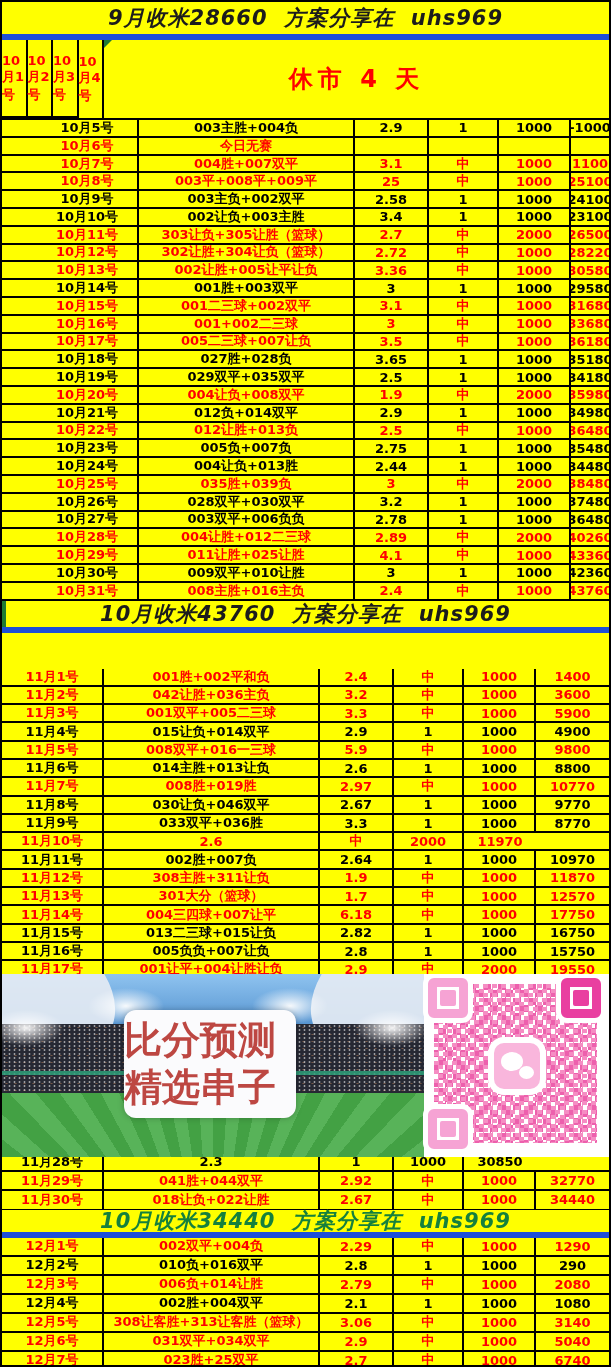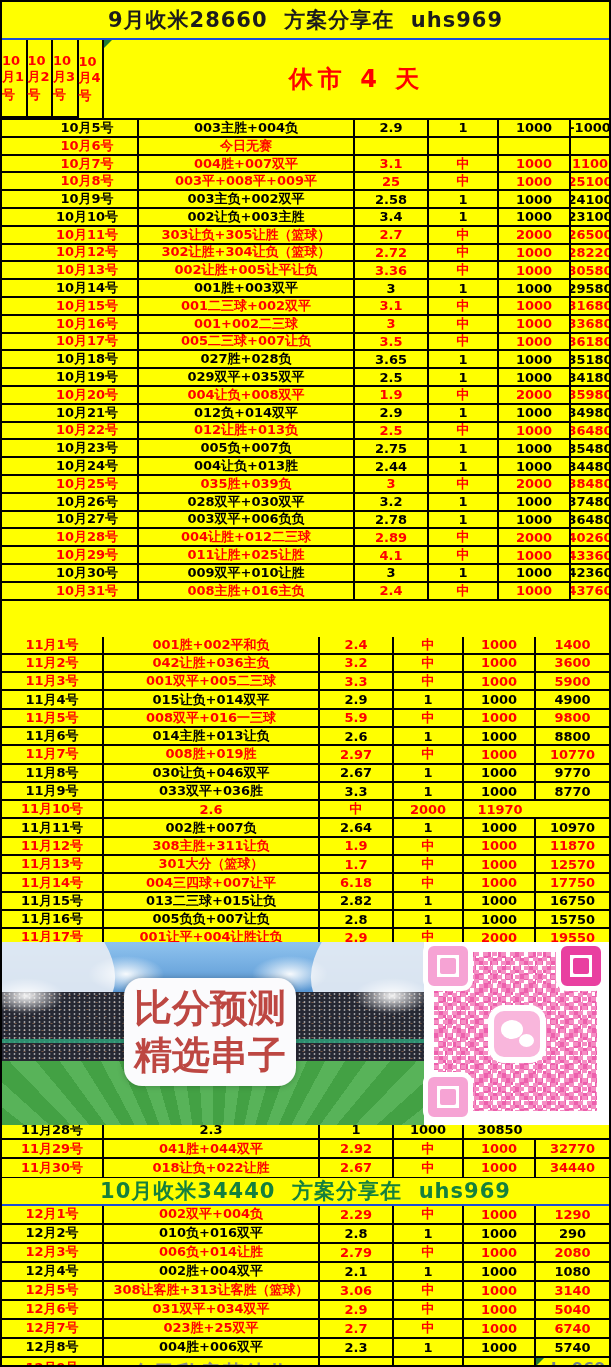--- a/index.html
+++ b/index.html
@@ -5,22 +5,22 @@
   * { margin:0; padding:0; box-sizing:border-box; }
   html,body { background:#9a9a9a; }
   .page {
     position:relative; width:611px; height:1367px; margin:0 auto;
     background:#ffff00; border:2px solid #000; overflow:hidden;
     font-family:"DejaVu Sans","Liberation Sans",sans-serif; font-weight:bold;
   }
   
   .month-header {
     position:relative; display:flex; align-items:center; justify-content:center;
-    border-bottom:2px solid #1d4ed8; color:#1c1c1c; letter-spacing:1px;
-    font-size:21px; white-space:pre;
+    border-bottom:6px solid #1d4ed8; color:#1c1c1c; letter-spacing:1px;
+    font-size:21px; white-space:pre;font-style:italic;
   }
   .h1 { height:38px; }
   .h2 { height:32px; }
   .h2::before { content:""; position:absolute; left:0; top:0; bottom:0; width:4px; background:#1f7a33; }
   .h3 { height:28px; color:#15803d; }
   
   .row {
     display:grid; grid-template-columns:102px 216px 74px 70px 72px 1fr;
     border-bottom:2px solid #000;
   }
@@ -69,22 +69,22 @@
       radial-gradient(rgba(255,170,110,.35) .8px, transparent 1.3px);
     background-size:5px 4px, 9px 7px; }
   .led { position:absolute; left:0; right:0; top:97px; height:4px; background:#2fa07a; opacity:.85; }
   .glow { position:absolute; width:76px; height:36px;
     background:radial-gradient(closest-side, rgba(255,255,255,.95), rgba(255,255,255,0)); }
   .g1{left:-14px;top:36px} .g2{left:86px;top:14px} .g3{left:250px;top:14px} .g4{left:352px;top:36px}
   .pitch { position:absolute; left:0; right:0; bottom:0; height:64px;
     background:repeating-conic-gradient(at 50% 330%, #43a144 0deg 4deg, #58b359 4deg 8deg); }
   .bubble {
     position:absolute; left:122px; top:36px; width:172px; height:108px;
-    background:#fbfbfd; border-radius:18px; box-shadow:0 0 6px rgba(0,0,0,.25);
-    display:flex; flex-direction:column; align-items:center; justify-content:center;
+    background:#fbfbfd; border-radius:12px; box-shadow:0 0 6px rgba(0,0,0,.25);
+    display:flex; flex-direction:column; align-items:flex-start; justify-content:center;
     color:#bd4742; font-size:38px; line-height:1.25;
   }
   .qr-panel { position:relative; flex:1; background:#ffffff; }
   .qr-modules { position:absolute; inset:10px 12px 14px 10px; opacity:.9;
     background-image:
       conic-gradient(#f481bd 25%, transparent 0 50%, #f481bd 0 75%, transparent 0),
       conic-gradient(#ec4fa5 25%, transparent 0 50%, #ec4fa5 0 75%, transparent 0);
     background-size:9px 9px, 15px 15px;
     background-position:0 0, 4px 6px; }
   .finder { position:absolute; width:40px; height:40px; background:#fff;
@@ -336,20 +336,21 @@
       <div class="row hit">
         <div class="cell c-date">10月31号</div>
         <div class="cell c-plan">008主胜+016主负</div>
         <div class="cell c-odds">2.4</div>
         <div class="cell c-result">中</div>
         <div class="cell c-stake">1000</div>
         <div class="cell c-total">43760</div>
       </div>
     </div>
 
+  <div class="month-header h2">10月收米43760  方案分享在  uhs969</div>
 
   <div class="nov1">
       <div class="row hit">
         <div class="cell c-date">11月1号</div>
         <div class="cell c-plan">001胜+002平和负</div>
         <div class="cell c-odds">2.4</div>
         <div class="cell c-result">中</div>
         <div class="cell c-stake">1000</div>
         <div class="cell c-total">1400</div>
       </div>

